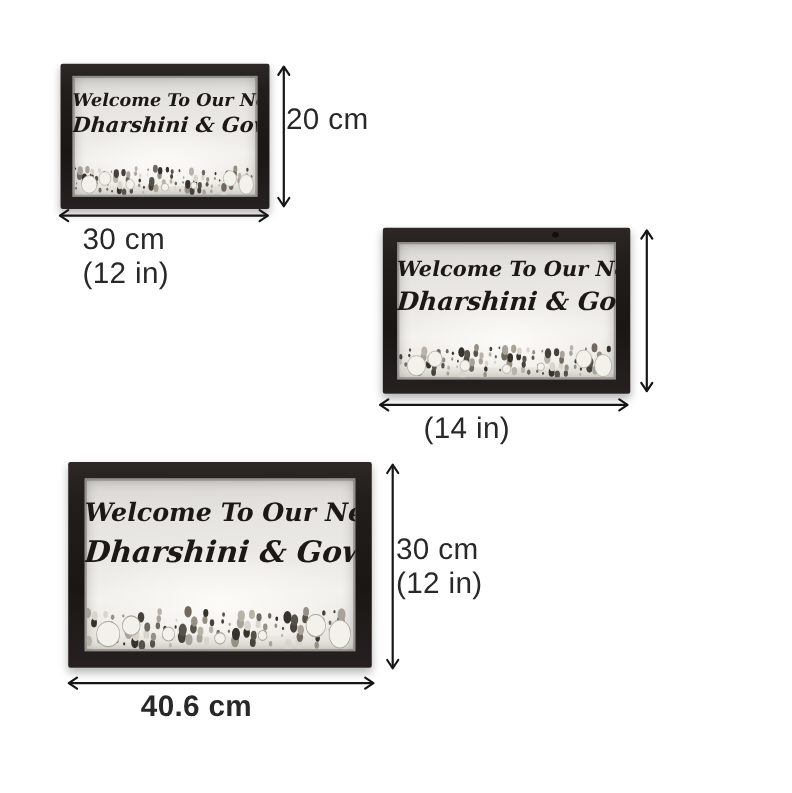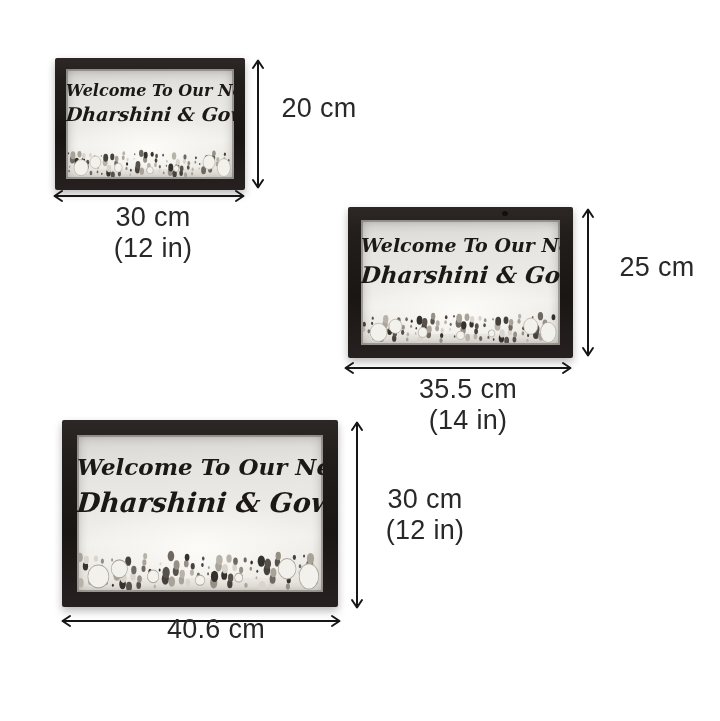--- a/index.html
+++ b/index.html
@@ -41,21 +41,21 @@
     background:radial-gradient(ellipse at 50% 62%,rgba(253,252,249,.95) 0%,rgba(249,247,243,.55) 45%,rgba(240,238,233,0) 75%);
   }
   .pebble-band{position:absolute;z-index:2;left:2px;bottom:2px;width:calc(100% - 4px);height:34%;}
   .hook{position:absolute;top:4px;width:6px;height:5px;border-radius:50%;background:#0d0c0b;opacity:.85;}
 
   
   .arrow{position:absolute;color:var(--arrow-color,#161616);}
   .arrow line,.arrow polyline{stroke:currentColor;stroke-width:2;fill:none;stroke-linecap:round;stroke-linejoin:round;}
   .dim-label{
     position:absolute;color:var(--dim-text,#282828);
-    font-size:27px;line-height:31px;letter-spacing:.3px;text-align:center;white-space:nowrap;margin-left:13px;
+    font-size:27px;line-height:31px;letter-spacing:.3px;white-space:nowrap;
   }
 </style>
 </head>
 <body>
 
 <div class="frame f-small" style="left:55px;top:58px;width:190px;height:132px;">
   <div class="interior">
     <div class="sign-line1">Welcome To Our Nest</div>
     <div class="sign-line2">Dharshini &amp; Gowtham</div>
     <div class="glow"></div>
@@ -294,29 +294,27 @@
         <ellipse cx="285" cy="31" rx="12" ry="10" fill="#f3f1ec" stroke="#aaa49b" stroke-width="0.8"></ellipse>
       </svg>
   </div>
 </div>
 <svg class="arrow" style="left:580px;top:207px;" width="16" height="151" viewBox="0 0 16 151">
   <line x1="8" y1="3" x2="8" y2="148"></line>
     <polyline points="3,10 8,2.5 13,10"></polyline>
     <polyline points="3,141 8,148.5 13,141"></polyline>
 </svg>
 <div class="dim-label" style="left:592px;top:252px;width:104px;">
-  <div>25 cm</div>
 </div>
 <svg class="arrow" style="left:343px;top:360px;" width="230" height="16" viewBox="0 0 230 16">
   <line x1="3" y1="8" x2="227" y2="8"></line>
     <polyline points="10,3 2.5,8 10,13"></polyline>
     <polyline points="220,3 227.5,8 220,13"></polyline>
 </svg>
 <div class="dim-label" style="left:385px;top:374px;width:140px;">
-  <div>35.5 cm</div>
   <div>(14 in)</div>
 </div>
 
 <div class="frame f-large" style="left:62px;top:420px;width:276px;height:187px;">
   <div class="interior">
     <div class="sign-line1">Welcome To Our Nest</div>
     <div class="sign-line2">Dharshini &amp; Gowtham</div>
     <div class="glow"></div>
     <svg class="pebble-band" viewBox="0 0 300 42" preserveAspectRatio="none">
         <circle cx="27" cy="29" r="2.0" fill="#46413b"></circle>
@@ -431,15 +429,15 @@
 </svg>
 <div class="dim-label" style="left:360px;top:484px;width:104px;">
   <div>30 cm</div>
   <div>(12 in)</div>
 </div>
 <svg class="arrow" style="left:60px;top:613px;" width="282" height="16" viewBox="0 0 282 16">
   <line x1="3" y1="8" x2="279" y2="8"></line>
     <polyline points="10,3 2.5,8 10,13"></polyline>
     <polyline points="272,3 279.5,8 272,13"></polyline>
 </svg>
-<div class="dim-label" style="left:128px;top:614px;width:150px;">
+<div class="dim-label" style="left:128px;top:627px;width:150px;font-weight:bold;">
   <div>40.6 cm</div>
 </div>
 
 </body></html>

